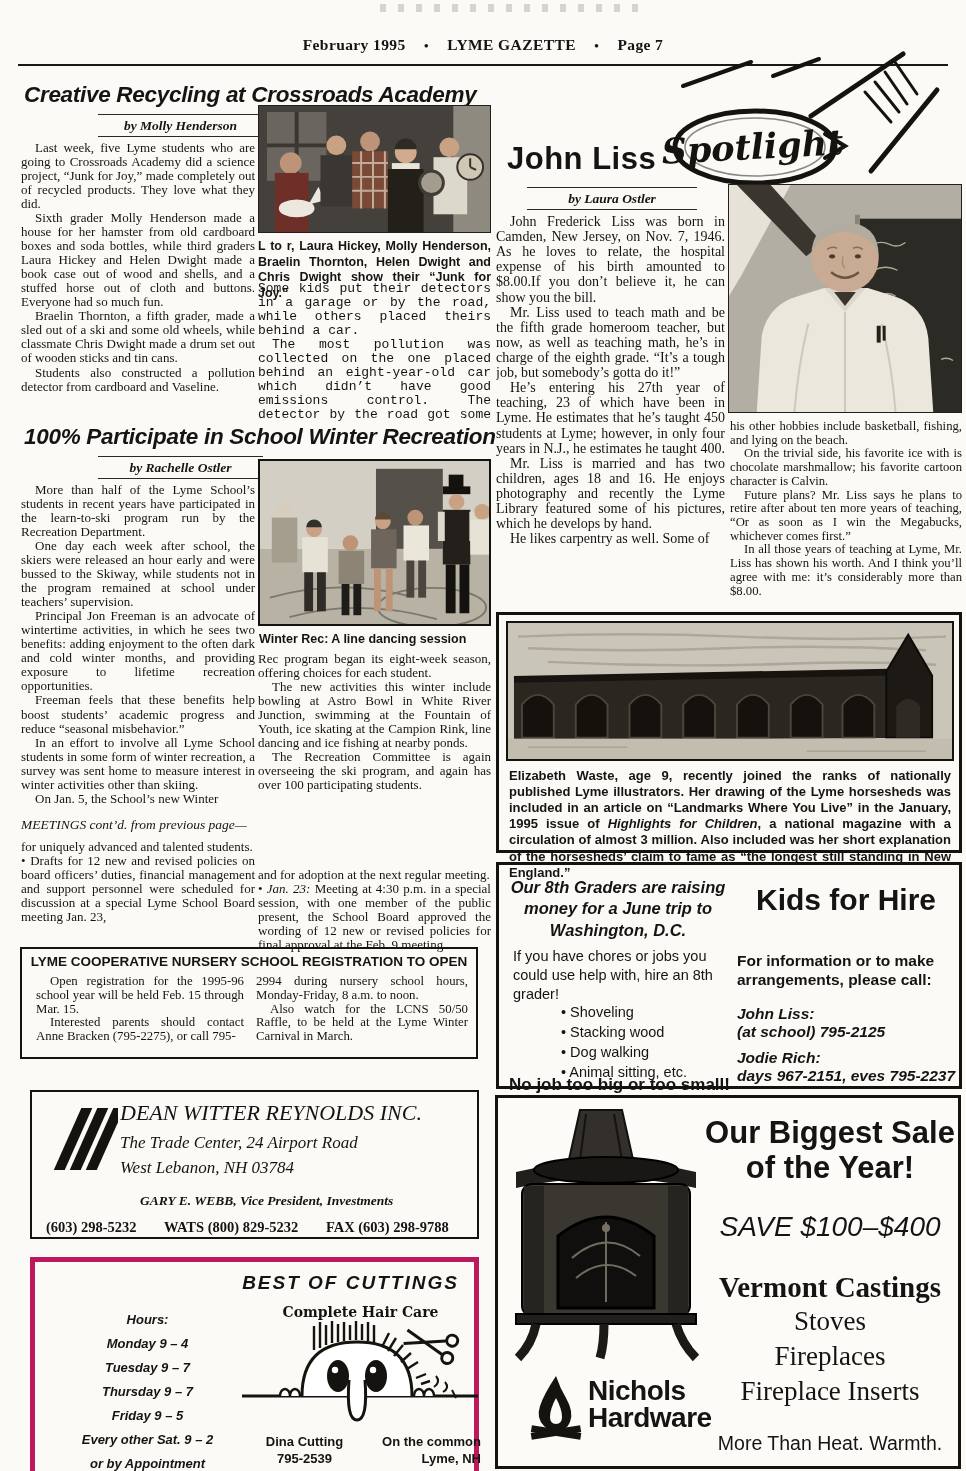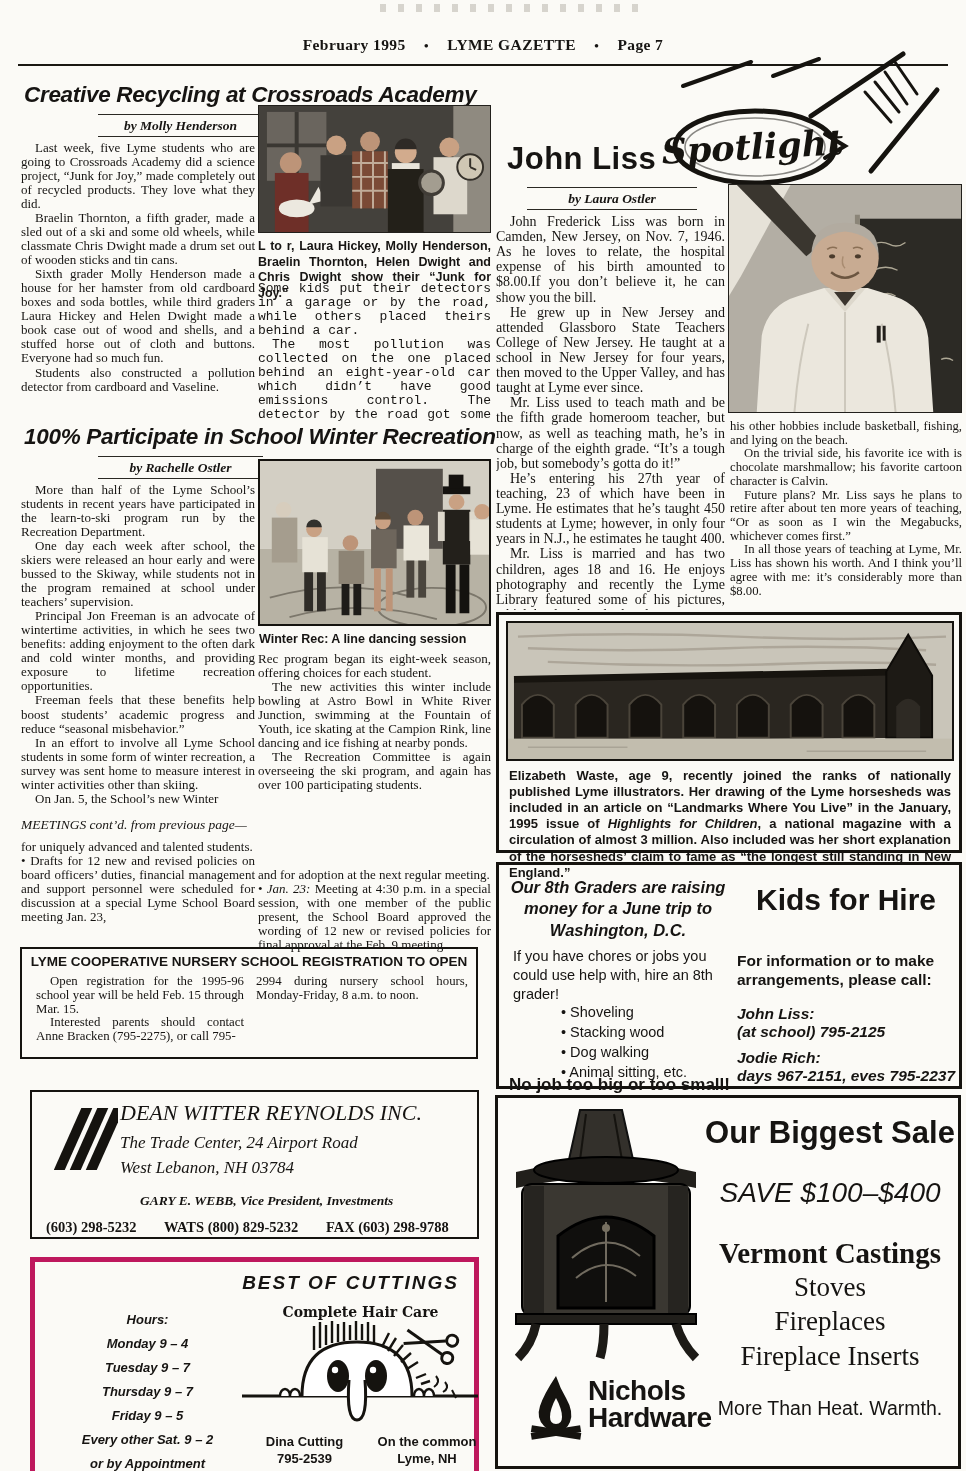--- a/index.html
+++ b/index.html
@@ -94,21 +94,21 @@
   .dw-phones{left:14px;top:127px;font:bold 14.5px "Liberation Serif",serif;}
   .dw-phones span{margin-right:24px;}
 
   
   .bc-box{left:30px;top:1257px;width:449px;height:246px;border:5px solid #be185d;}
   .bc-title{left:188px;top:10px;width:255px;text-align:center;font:italic bold 19px "Liberation Sans",sans-serif;letter-spacing:2px;white-space:nowrap;}
   .bc-sub{left:243px;top:42px;width:165px;text-align:center;font:bold 14px "DejaVu Serif",serif;}
   .bc-hours{left:25px;top:46px;width:175px;text-align:center;font:italic bold 13px/1.85 "Liberation Sans",sans-serif;}
   .bc-cartoon{left:205px;top:58px;width:240px;height:112px;}
   .bc-dina{left:212px;top:172px;width:115px;text-align:center;font:bold 13px/1.3 "Liberation Sans",sans-serif;}
-  .bc-common{left:338px;top:172px;width:108px;text-align:center;font:bold 13px/1.3 "Liberation Sans",sans-serif;}
+  .bc-common{left:338px;top:172px;width:108px;text-align:right;font:bold 13px/1.3 "Liberation Sans",sans-serif;}
 
   
   .ni-box{left:495px;top:1095px;width:466px;height:374px;border:3px solid #15130f;background:#fcfbf8;}
   .ni-stove{left:8px;top:8px;width:200px;height:258px;}
   .ni-right{left:206px;top:18px;width:252px;text-align:center;}
   .ni-sale{font:bold 31px/1.12 "Liberation Sans",sans-serif;}
   .ni-save{margin-top:26px;font:italic 28px "Liberation Sans",sans-serif;white-space:nowrap;}
   .ni-brand{margin-top:28px;font:bold 29px "Liberation Serif",serif;white-space:nowrap;}
   .ni-products{font:27px/1.28 "Liberation Serif",serif;}
   .ni-tag{margin-top:24px;font:19.5px "Liberation Sans",sans-serif;white-space:nowrap;}
@@ -128,22 +128,22 @@
     <span data-name="masthead-paper-name">LYME GAZETTE</span>
     <span class="sep" data-name="bullet-separator">•</span>
     <span data-name="masthead-page-number">Page 7</span>
   </div>
   <div class="abs mast-rule" data-name="masthead-rule"></div>
 
   <div class="abs headline r-headline" data-name="recycling-headline">Creative Recycling at Crossroads Academy</div>
   <div class="abs byline r-byline" data-name="recycling-byline">by Molly Henderson</div>
   <div class="abs btxt r-col1" data-name="recycling-column-1">
     <p data-name="paragraph">Last week, five Lyme students who are going to Crossroads Academy did a science project, “Junk for Joy,” made completely out of recycled products. They love what they did.</p>
+    <p data-name="paragraph">Sixth grader Molly Henderson made a house for her hamster from old cardboard boxes and soda bottles, while third graders Laura Hickey and Helen Dwight made a book case out of wood and shells, and a stuffed horse out of cloth and buttons. Everyone had so much fun.</p>
     <p data-name="paragraph">Braelin Thornton, a fifth grader, made a sled out of a ski and some old wheels, while classmate Chris Dwight made a drum set out of wooden sticks and tin cans.</p>
-    <p data-name="paragraph">Sixth grader Molly Henderson made a house for her hamster from old cardboard boxes and soda bottles, while third graders Laura Hickey and Helen Dwight made a book case out of wood and shells, and a stuffed horse out of cloth and buttons. Everyone had so much fun.</p>
     <p data-name="paragraph">Students also constructed a pollution detector from cardboard and Vaseline.</p>
   </div>
 
   <svg class="abs photo1" data-name="junk-for-joy-photo" viewBox="0 0 233 128" preserveAspectRatio="none">
     <rect width="233" height="128" fill="#44413c"></rect>
     <rect x="8" y="6" width="60" height="70" fill="#6a655e"></rect>
     <path d="M38 6 V76 M8 40 H68" stroke="#3a3732" stroke-width="4"></path>
     <rect x="196" y="0" width="37" height="128" fill="#8f8a80"></rect>
     <circle cx="32" cy="58" r="11" fill="#bd9478"></circle>
       <rect x="16" y="68" width="34" height="60" fill="#6e2f28"></rect>
@@ -242,20 +242,21 @@
   </div>
 
   <div class="abs nursery" data-name="nursery-school-notice-box">
     <div class="abs nursery-title" data-name="nursery-notice-title">LYME COOPERATIVE NURSERY SCHOOL REGISTRATION TO OPEN</div>
     <div class="abs btxt sm nursery-l" data-name="nursery-notice-column-1">
       <p data-name="paragraph">Open registration for the 1995-96 school year will be held Feb. 15 through Mar. 15.</p>
       <p data-name="paragraph">Interested parents should contact Anne Bracken (795-2275), or call 795-</p>
     </div>
     <div class="abs btxt sm nursery-r" data-name="nursery-notice-column-2">
       <p class="cont" data-name="paragraph">2994 during nursery school hours, Monday-Friday, 8 a.m. to noon.</p>
+      <p data-name="paragraph">Also watch for the LCNS 50/50 Raffle, to be held at the Lyme Winter Carnival in March.</p>
     </div>
   </div>
 
   <svg class="abs spotlight" data-name="spotlight-graphic" viewBox="0 0 305 140">
     <g stroke="#15130f" fill="none" stroke-linecap="round">
       <ellipse cx="100" cy="97" rx="80" ry="36" stroke-width="5"></ellipse>
       <ellipse cx="100" cy="97" rx="70" ry="29" stroke-width="1.5" opacity=".5"></ellipse>
       <path d="M170 84 L190 96 L170 108" stroke-width="4"></path>
       <path d="M156 66 L248 4" stroke-width="5"></path>
       <path d="M216 121 L282 40" stroke-width="5"></path>
@@ -263,21 +264,20 @@
       <path d="M28 36 L96 12" stroke-width="4"></path>
       <path d="M118 26 L164 9" stroke-width="4"></path>
     </g>
     <text x="98" y="109" font-size="35" font-style="italic" font-weight="bold" font-family="'DejaVu Serif',serif" text-anchor="middle" fill="#15130f" transform="rotate(-3 98 109)" data-name="spotlight-label">Spotlight</text>
   </svg>
 
   <div class="abs liss-headline" data-name="liss-headline">John Liss</div>
   <div class="abs byline liss-byline" data-name="liss-byline">by Laura Ostler</div>
   <div class="abs btxt liss-colA" data-name="liss-column-1">
     <p data-name="paragraph">John Frederick Liss was born in Camden, New Jersey, on Nov. 7, 1946. As he loves to relate, the hospital expense of his birth amounted to $8.00.If you don’t believe it, he can show you the bill.</p>
-    <p data-name="paragraph">He grew up in New Jersey and attended Glassboro State Teachers College of New Jersey. He taught at a school in New Jersey for four years, then moved to the Upper Valley, and has taught at Lyme ever since.</p>
     <p data-name="paragraph">Mr. Liss used to teach math and be the fifth grade homeroom teacher, but now, as well as teaching math, he’s in charge of the eighth grade. “It’s a tough job, but somebody’s gotta do it!”</p>
     <p data-name="paragraph">He’s entering his 27th year of teaching, 23 of which have been in Lyme. He estimates that he’s taught 450 students at Lyme; however, in only four years in N.J., he estimates he taught 400.</p>
     <p data-name="paragraph">Mr. Liss is married and has two children, ages 18 and 16. He enjoys photography and recently the Lyme Library featured some of his pictures, which he develops by hand.</p>
     <p data-name="paragraph">He likes carpentry as well. Some of</p>
   </div>
 
   <svg class="abs photo3" data-name="john-liss-photo" viewBox="0 0 234 229" preserveAspectRatio="none">
     <rect width="234" height="229" fill="#b3aea4"></rect>
     <polygon points="0,0 62,0 12,92 0,112" fill="#e6e2d8"></polygon>
     <polygon points="8,0 42,0 94,58 78,72" fill="#3a362f"></polygon>
@@ -447,20 +447,21 @@
       <circle cx="100" cy="122" r="4" fill="#777061"></circle>
       <rect x="10" y="208" width="180" height="10" fill="#211f1b" stroke="#000" stroke-width="2"></rect>
       <g stroke="#1c1a16" stroke-width="9" fill="none">
         <path d="M30 218 Q26 238 12 252"></path>
           <path d="M98 218 Q98 238 94 252"></path>
           <path d="M170 218 Q176 238 190 252"></path>
       </g>
     </svg>
     <div class="abs ni-right" data-name="nichols-ad-text">
       <div class="ni-sale" data-name="sale-headline-line">Our Biggest Sale</div>
+      <div class="ni-sale" data-name="sale-headline-line">of the Year!</div>
       <div class="ni-save" data-name="savings-line">SAVE $100–$400</div>
       <div class="ni-brand" data-name="brand-name">Vermont Castings</div>
       <div class="ni-products" data-name="product-list">
         <div data-name="product-line">Stoves</div>
         <div data-name="product-line">Fireplaces</div>
         <div data-name="product-line">Fireplace Inserts</div>
       </div>
       <div class="ni-tag" data-name="brand-tagline">More Than Heat. Warmth.</div>
     </div>
     <svg class="abs ni-flame" data-name="flame-icon" viewBox="0 0 52 68">

